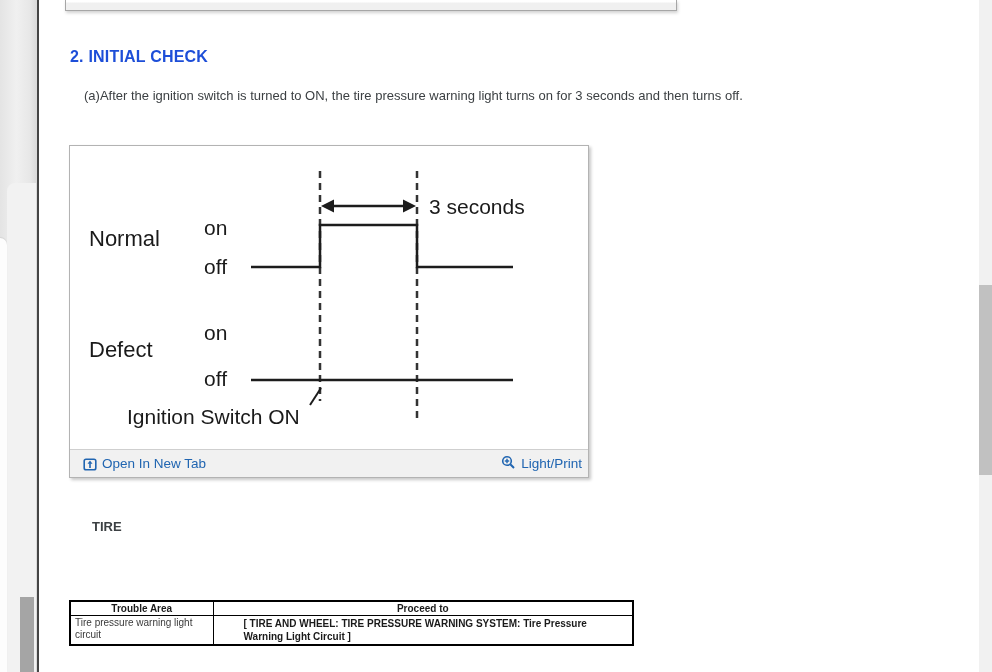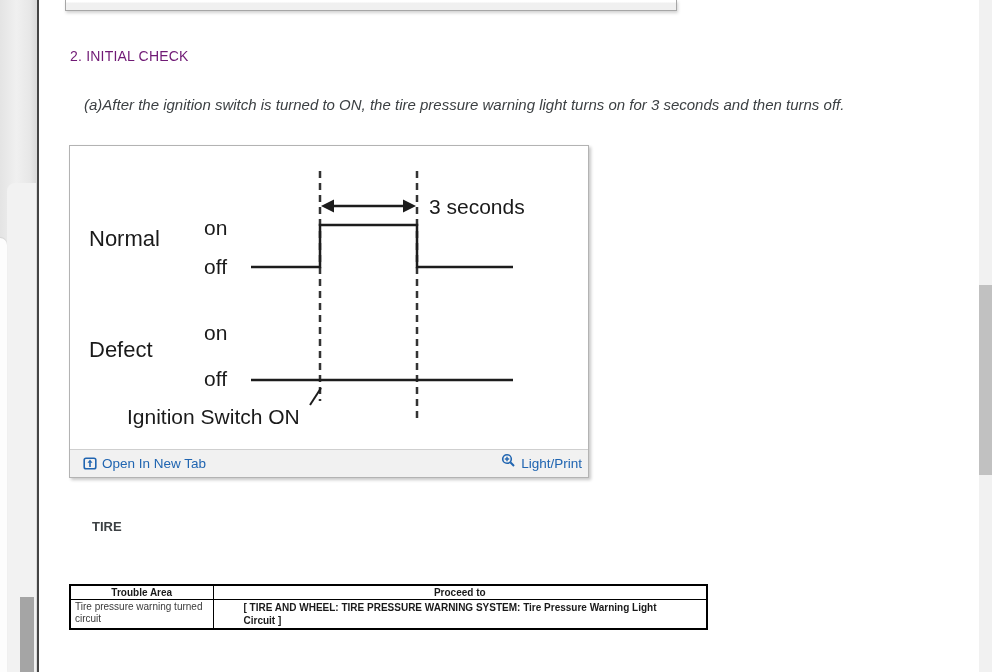--- a/index.html
+++ b/index.html
@@ -20,39 +20,39 @@
 
   
   .sb-track { position:absolute; left:979px; top:0; width:13px; height:672px; background:#f1f1f1; }
   .sb-thumb { position:absolute; left:0; top:285px; width:13px; height:190px; background:#c1c1c1; }
 
   
   .top-box { position:absolute; left:65px; top:0; width:612px; height:11px;
     background:linear-gradient(#ffffff 0 2px,#f0f0f0 3px 100%);
     border:1px solid #a6a6a6; border-top:none; box-shadow:1px 2px 3px rgba(0,0,0,.18); }
 
-  .heading { position:absolute; left:70px; top:48px; font-size:14px; color:#701a75; letter-spacing:.2px; }
-  .step-text { position:absolute; left:84px; top:96px; font-size:15px; color:#3c4043;font-style:italic; }
+  .heading { position:absolute; left:70px; top:48px; font-size:16px; color:#1d4ed8; letter-spacing:.2px;font-weight:bold; }
+  .step-text { position:absolute; left:84px; top:88px; font-size:13px; color:#3c4043; }
 
   
   .figure { position:absolute; left:69px; top:145px; width:520px;
     border:1px solid #b3b3b3; background:#fff; box-shadow:2px 2px 3px rgba(0,0,0,.22); }
   .figure-body { width:474px; height:303px; background:#fff; }
   .figure-footer { height:28px; background:#f1f1f1; border-top:1px solid #cfcfcf;
     display:flex; align-items:center; justify-content:space-between; padding:0 6px 0 13px; }
-  .fig-link { display:flex; gap:5px; font-size:13.5px;
+  .fig-link { display:flex; align-items:center; gap:5px; font-size:13.5px;
     color:#2065b1; text-decoration:none; cursor:pointer; }
   .fig-link svg { display:block; }
 
   
   .hint-label { position:absolute; left:92px; top:519px; font-size:13px; font-weight:bold; color:#3c4043; }
   .hint-text  { position:absolute; left:92px; top:540px; font-size:13px; font-weight:bold; color:#3c4043; }
 
   
-  .t-table { position:absolute; left:69px; top:584px; width:639px;
+  .t-table { position:absolute; left:69px; top:600px; width:565px;
     border-collapse:collapse; font-size:10px; color:#1a1a1a; }
   .t-table th, .t-table td { border:1px solid #000; }
   .t-table { border:2px solid #000; }
   .t-table th { font-weight:bold; text-align:center; padding:1px 2px; height:13px; }
   .col-trouble { width:143px; }
   .cell-trouble { font-weight:normal; text-align:left; vertical-align:top;
     padding:1px 4px; color:#3a3a3a; line-height:1.15; }
   .cell-proceed { font-weight:bold; text-align:left; vertical-align:middle;
     padding:1px 30px; line-height:1.3; }
 </style>
@@ -122,21 +122,21 @@
 
   <div class="hint-label">TIRE</div>
 
   <table class="t-table">
     <tbody>
         <tr>
       <th class="col-trouble">Trouble Area</th>
       <th>Proceed to</th>
     </tr>
     <tr>
-      <td class="cell-trouble">Tire pressure warning turned circuit</td>
+      <td class="cell-trouble">Tire pressure warning light circuit</td>
       <td class="cell-proceed">[ TIRE AND WHEEL: TIRE PRESSURE WARNING SYSTEM: Tire Pressure Warning Light Circuit ]</td>
     </tr>
   </tbody>
     </table>
 
   <div class="sb-track">
     <div class="sb-thumb"></div>
   </div>
 
 </div>

